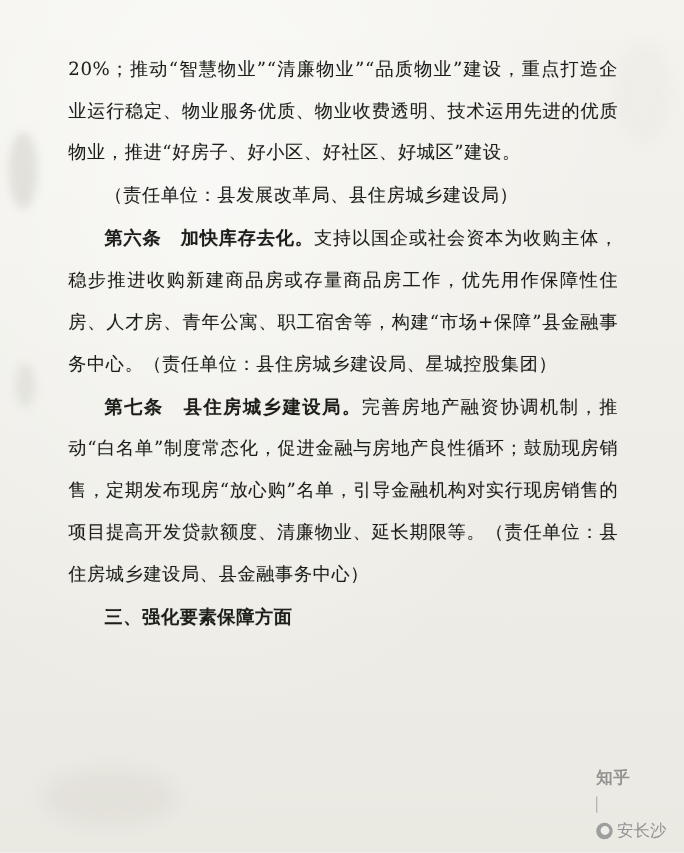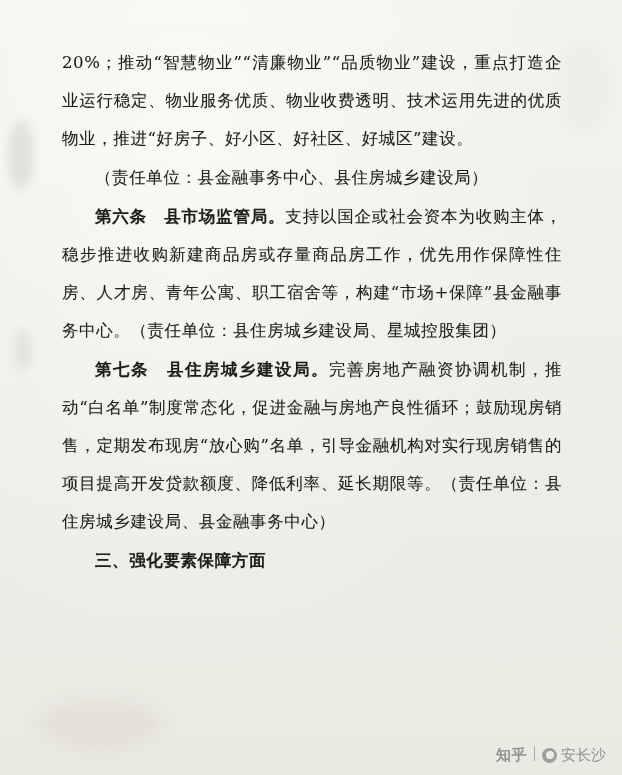--- a/index.html
+++ b/index.html
@@ -60,20 +60,21 @@
     position: absolute;
     right: 16px;
     bottom: 10px;
     display: flex;
     align-items: flex-start;
     gap: 7px;
     color: #8e8e8e;
     font-family: Liberation Mono, monospace;
     font-size: 15px;
     opacity: 0.95;
+    flex-direction: column;
   }
   .wm-logo {
     font-weight: bold;
     font-size: 15px;
     color: #8e8e8e;
     letter-spacing: 0.5px;
   }
   .wm-sep {
     display: inline-block;
     width: 1px;
@@ -108,25 +109,25 @@
 <div class="page">
   <div class="blotch b1"></div>
   <div class="blotch b2"></div>
   <div class="blotch b3"></div>
   <div class="blotch b4"></div>
 
   <div class="content">
 
     <p class="para">20%；推动“智慧物业”“清廉物业”“品质物业”建设，重点打造企业运行稳定、物业服务优质、物业收费透明、技术运用先进的优质物业，推进“好房子、好小区、好社区、好城区”建设。</p>
 
-    <p class="para indent">（责任单位：县金融事务中心、县住房城乡建设局）</p>
+    <p class="para indent">（责任单位：县发展改革局、县住房城乡建设局）</p>
 
-    <p class="para indent"><span class="b">第六条　县市场监管局。</span><span>支持以国企或社会资本为收购主体，稳步推进收购新建商品房或存量商品房工作，优先用作保障性住房、人才房、青年公寓、职工宿舍等，构建“市场+保障”县金融事务中心。（责任单位：县住房城乡建设局、星城控股集团）</span></p>
+    <p class="para indent"><span class="b">第六条　加快库存去化。</span><span>支持以国企或社会资本为收购主体，稳步推进收购新建商品房或存量商品房工作，优先用作保障性住房、人才房、青年公寓、职工宿舍等，构建“市场+保障”县金融事务中心。（责任单位：县住房城乡建设局、星城控股集团）</span></p>
 
-    <p class="para indent"><span class="b">第七条　县住房城乡建设局。</span><span>完善房地产融资协调机制，推动“白名单”制度常态化，促进金融与房地产良性循环；鼓励现房销售，定期发布现房“放心购”名单，引导金融机构对实行现房销售的项目提高开发贷款额度、降低利率、延长期限等。（责任单位：县住房城乡建设局、县金融事务中心）</span></p>
+    <p class="para indent"><span class="b">第七条　县住房城乡建设局。</span><span>完善房地产融资协调机制，推动“白名单”制度常态化，促进金融与房地产良性循环；鼓励现房销售，定期发布现房“放心购”名单，引导金融机构对实行现房销售的项目提高开发贷款额度、清廉物业、延长期限等。（责任单位：县住房城乡建设局、县金融事务中心）</span></p>
 
 
     <p class="para indent heading">三、强化要素保障方面</p>
 
   </div>
 
   <div class="watermark">
     <span class="wm-logo">知乎</span>
     <span class="wm-sep"></span>
     <span class="wm-user">

